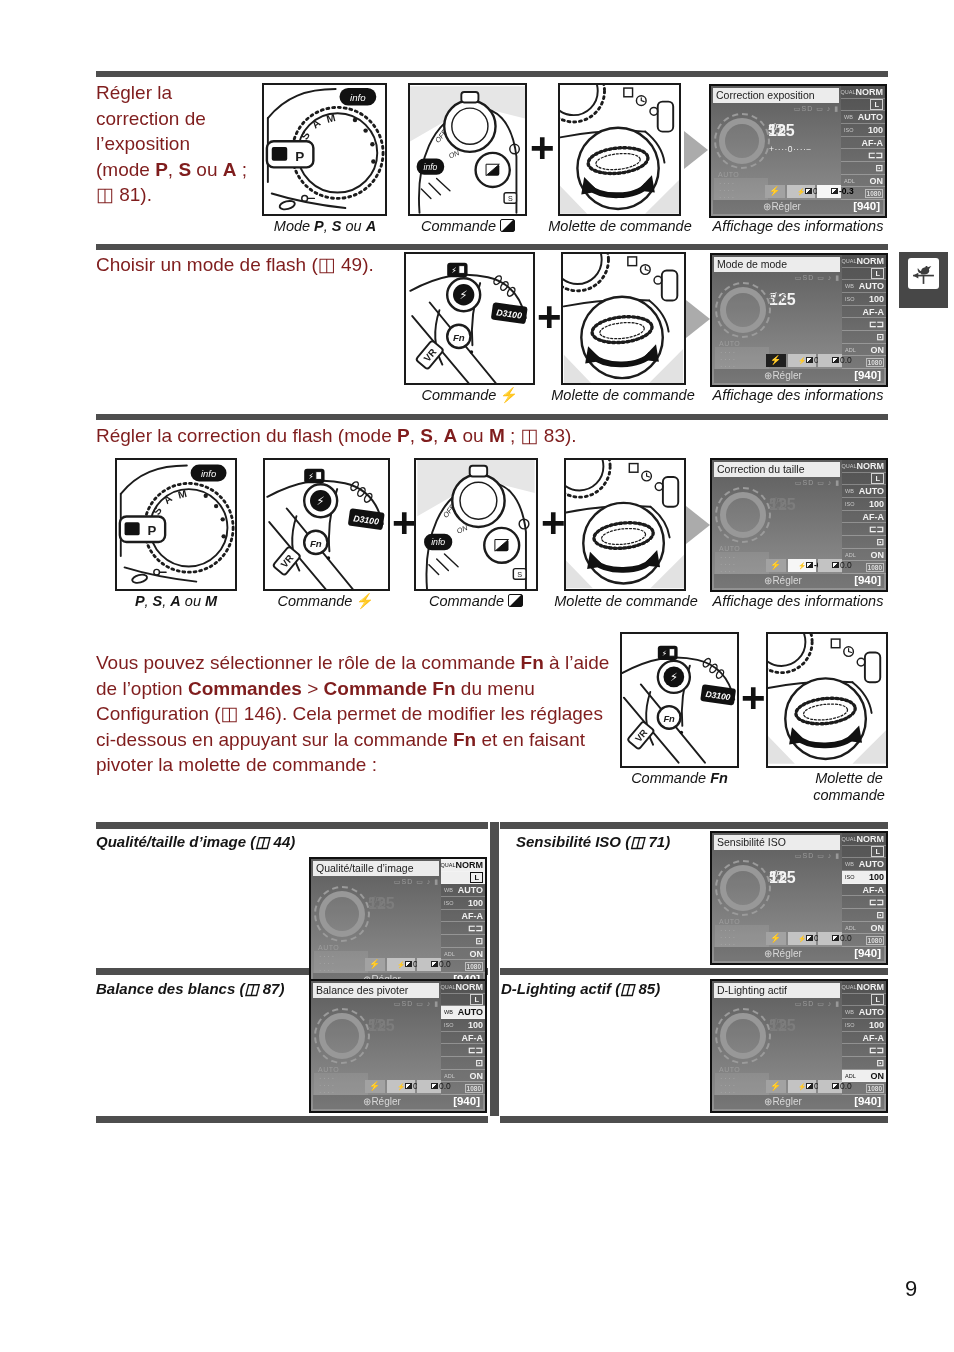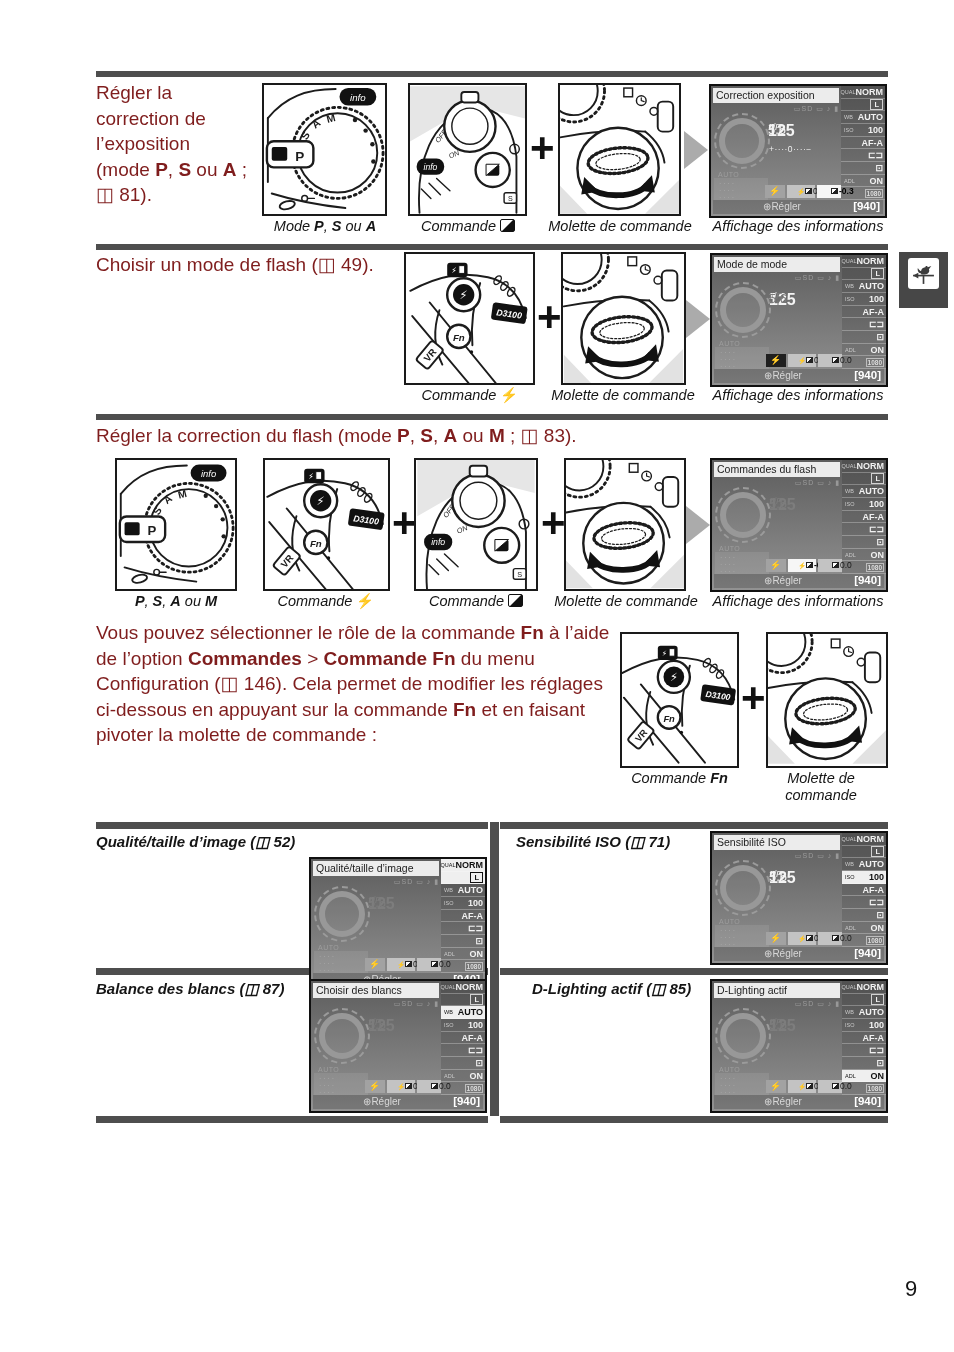--- a/index.html
+++ b/index.html
@@ -468,21 +468,21 @@
       <ellipse cx="60" cy="78" rx="31" ry="13" transform="rotate(-6 60 78)" stroke-width="3.5" stroke-dasharray="2 3"></ellipse>
       <ellipse cx="60" cy="79" rx="23" ry="8" transform="rotate(-6 60 79)" stroke-width="1.3" stroke-dasharray="2 2"></ellipse>
     </g>
     <path d="M30,105 C42,117 78,117 90,103" fill="none" stroke="#111111" stroke-width="6"></path>
     <polygon points="25,95 22,113 40,110" fill="#111111"></polygon>
     <polygon points="95,93 98,111 80,109" fill="#111111"></polygon>
   </svg>
 </div>
     <div class="arr" style="left:686px;top:506px"></div>
     <div class="nik" style="left:710px;top:458px">
-  <div class="t-title">Commandes du flash</div>
+  <div class="t-title">Correction du taille</div>
   <div class="t-ind">▭SD ▭ ♪ ▮</div>
   <div class="t-dialring"></div>
   <div class="t-dialcore"></div>
   <div class="t-auto">AUTO</div>
   <div class="t-expo">
     <span class="pre dim">1/</span>
           <span class="sh dim">125</span>
           <span class="appre dim">F</span>
           <span class="ap dim">5.6</span>
   </div>
@@ -537,21 +537,21 @@
   </div>
 </div>
     <div class="cap" style="left:106px;top:593px;width:140px"><b>P</b>, <b>S</b>, <b>A</b> ou <b>M</b></div>
     <div class="cap" style="left:256px;top:593px;width:140px">Commande <b class="bolt">⚡</b></div>
     <div class="cap" style="left:406px;top:593px;width:140px">Commande <span class="evicon"></span></div>
     <div class="cap" style="left:551px;top:593px;width:150px">Molette de commande</div>
     <div class="cap" style="left:700px;top:593px;width:196px">Affichage des informations</div>
   </div>
 
   <div>
-    <div class="heading" style="left:96px;top:620px;width:525px">Vous pouvez sélectionner le rôle de la commande <b>Fn</b> à l’aide de l’option <b>Commandes</b> &gt; <b>Commande Fn</b> du menu Configuration (◫ 146). Cela permet de modifier les réglages ci-dessous en appuyant sur la commande <b>Fn</b> et en faisant pivoter la molette de commande :</div>
+    <div class="heading" style="left:96px;top:650px;width:525px">Vous pouvez sélectionner le rôle de la commande <b>Fn</b> à l’aide de l’option <b>Commandes</b> &gt; <b>Commande Fn</b> du menu Configuration (◫ 146). Cela permet de modifier les réglages ci-dessous en appuyant sur la commande <b>Fn</b> et en faisant pivoter la molette de commande :</div>
     <div class="fig" style="left:620px;top:632px;width:119px;height:136px">
   <svg viewBox="0 0 122 133">
     <g fill="none" stroke="#1c1c1c" stroke-width="2" stroke-linecap="round">
       <path d="M0,38 C30,22 54,18 80,24 C102,29 114,44 119,66"></path>
       <path d="M2,64 L60,133"></path>
       <path d="M20,50 L88,133"></path>
       <path d="M30,58 C24,76 24,96 33,114"></path>
       <path d="M72,30 C66,48 62,70 64,94"></path>
     </g>
     <g transform="rotate(-50 20 104)">
@@ -593,34 +593,34 @@
       <ellipse cx="60" cy="78" rx="31" ry="13" transform="rotate(-6 60 78)" stroke-width="2" fill="#ffffff"></ellipse>
       <ellipse cx="60" cy="78" rx="31" ry="13" transform="rotate(-6 60 78)" stroke-width="3.5" stroke-dasharray="2 3"></ellipse>
       <ellipse cx="60" cy="79" rx="23" ry="8" transform="rotate(-6 60 79)" stroke-width="1.3" stroke-dasharray="2 2"></ellipse>
     </g>
     <path d="M30,105 C42,117 78,117 90,103" fill="none" stroke="#111111" stroke-width="6"></path>
     <polygon points="25,95 22,113 40,110" fill="#111111"></polygon>
     <polygon points="95,93 98,111 80,109" fill="#111111"></polygon>
   </svg>
 </div>
     <div class="cap" style="left:619px;top:770px;width:121px">Commande <b>Fn</b></div>
-    <div class="cap" style="left:765px;top:770px;width:112px">Molette de<br>commande</div>
+    <div class="cap" style="left:793px;top:770px;width:112px">Molette de<br>commande</div>
   </div>
 
   <div>
     <div class="trule" style="left:96px;top:822px;width:392px"></div>
     <div class="trule" style="left:500px;top:822px;width:388px"></div>
     <div class="trule" style="left:96px;top:968px;width:392px"></div>
     <div class="trule" style="left:500px;top:968px;width:388px"></div>
     <div class="trule" style="left:96px;top:1116px;width:392px"></div>
     <div class="trule" style="left:500px;top:1116px;width:388px"></div>
     <div class="vbar" style="left:490px;top:822px;height:146px"></div>
     <div class="vbar" style="left:490px;top:968px;height:148px"></div>
 
-    <div class="tlabel" style="left:96px;top:833px;width:205px">Qualité/taille d’image (◫ 52)</div>
+    <div class="tlabel" style="left:96px;top:833px;width:205px">Qualité/taille d’image (◫ 44)</div>
     <div class="nik" style="left:309px;top:857px">
   <div class="t-title">Qualité/taille d’image</div>
   <div class="t-ind">▭SD ▭ ♪ ▮</div>
   <div class="t-dialring"></div>
   <div class="t-dialcore"></div>
   <div class="t-auto">AUTO</div>
   <div class="t-expo">
     <span class="pre dim">1/</span>
           <span class="sh dim">125</span>
           <span class="appre dim">F</span>
@@ -735,21 +735,21 @@
           </div>
         </div>
   <div class="t-foot">
     <span class="t-regler">⊕Régler</span>
     <span class="t-frames">[940]</span>
   </div>
 </div>
 
     <div class="tlabel" style="left:96px;top:980px;width:205px">Balance des blancs (◫ 87)</div>
     <div class="nik" style="left:309px;top:979px">
-  <div class="t-title">Choisir des blancs</div>
+  <div class="t-title">Balance des pivoter</div>
   <div class="t-ind">▭SD ▭ ♪ ▮</div>
   <div class="t-dialring"></div>
   <div class="t-dialcore"></div>
   <div class="t-auto">AUTO</div>
   <div class="t-expo">
     <span class="pre dim">1/</span>
           <span class="sh dim">125</span>
           <span class="appre dim">F</span>
           <span class="ap dim">5.6</span>
   </div>
@@ -796,21 +796,21 @@
           <div class="cell">
             <span class="l"></span>
             <span class="v">1080</span>
           </div>
         </div>
   <div class="t-foot">
     <span class="t-regler">⊕Régler</span>
     <span class="t-frames">[940]</span>
   </div>
 </div>
-    <div class="tlabel" style="left:532px;top:980px;width:190px">D-Lighting actif (◫ 85)</div>
+    <div class="tlabel" style="left:501px;top:980px;width:190px">D-Lighting actif (◫ 85)</div>
     <div class="nik" style="left:710px;top:979px">
   <div class="t-title">D-Lighting actif</div>
   <div class="t-ind">▭SD ▭ ♪ ▮</div>
   <div class="t-dialring"></div>
   <div class="t-dialcore"></div>
   <div class="t-auto">AUTO</div>
   <div class="t-expo">
     <span class="pre dim">1/</span>
           <span class="sh dim">125</span>
           <span class="appre dim">F</span>

